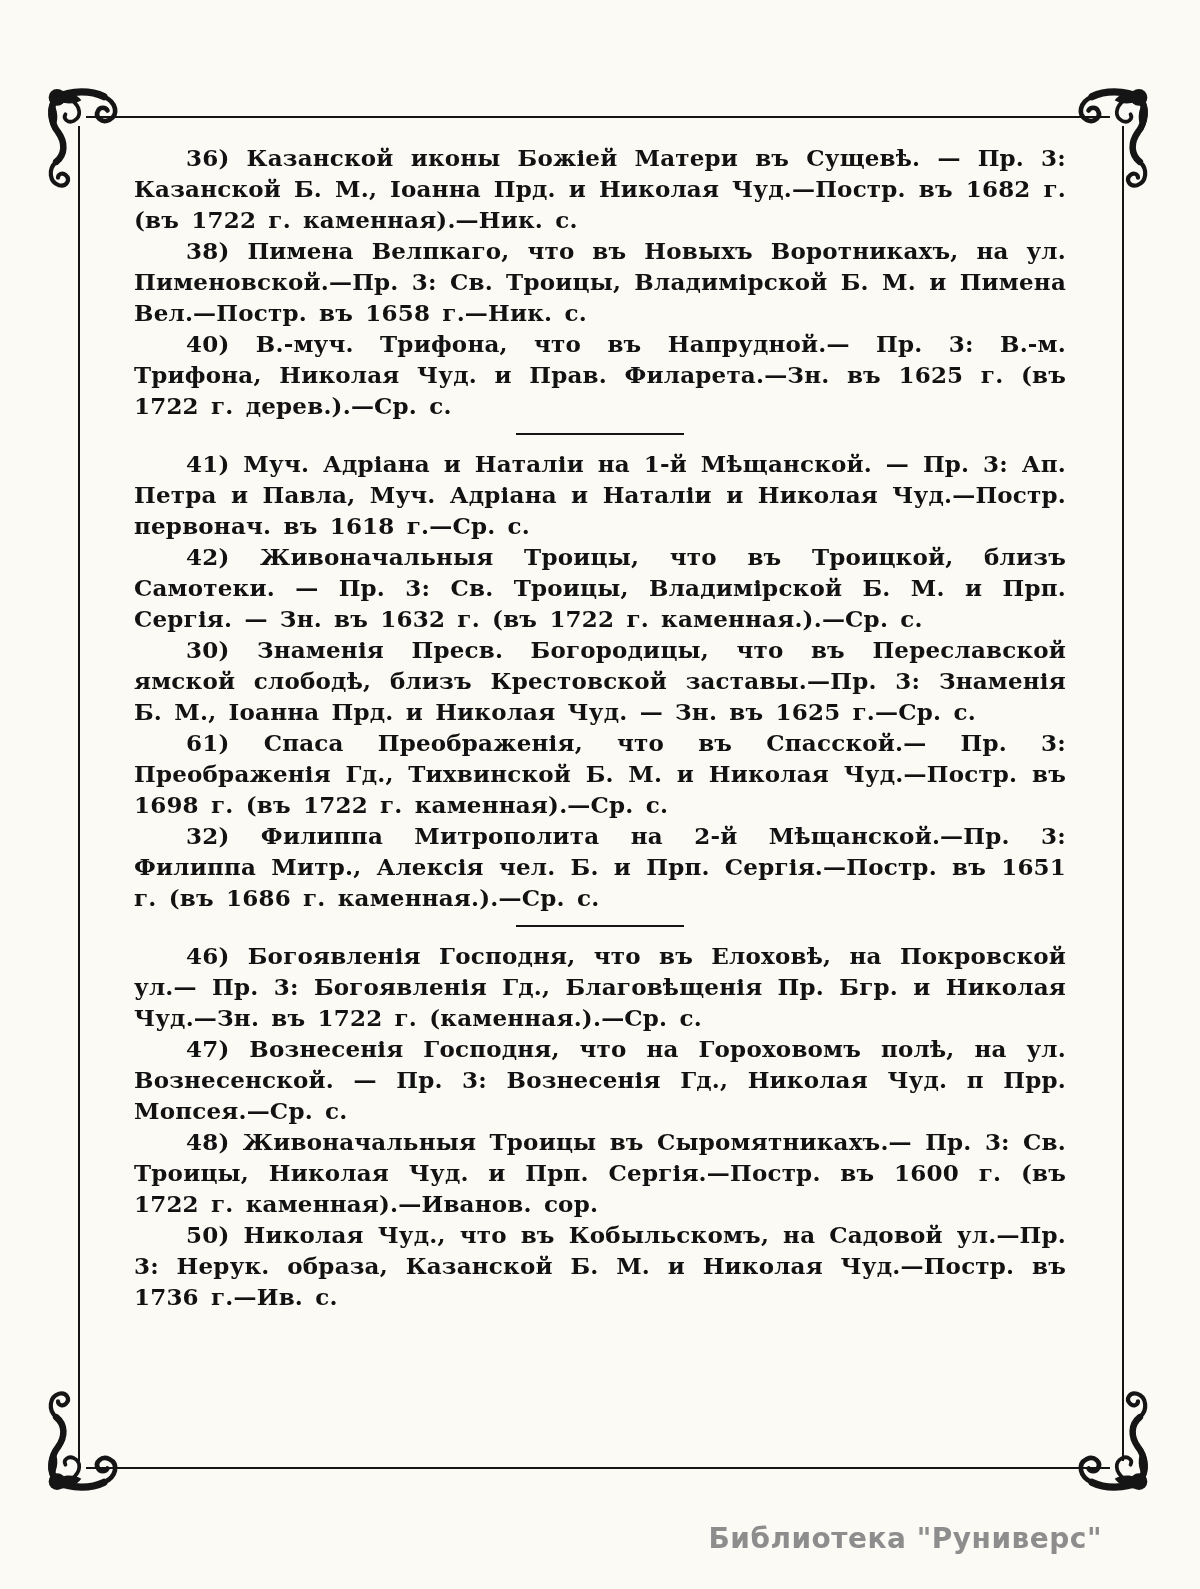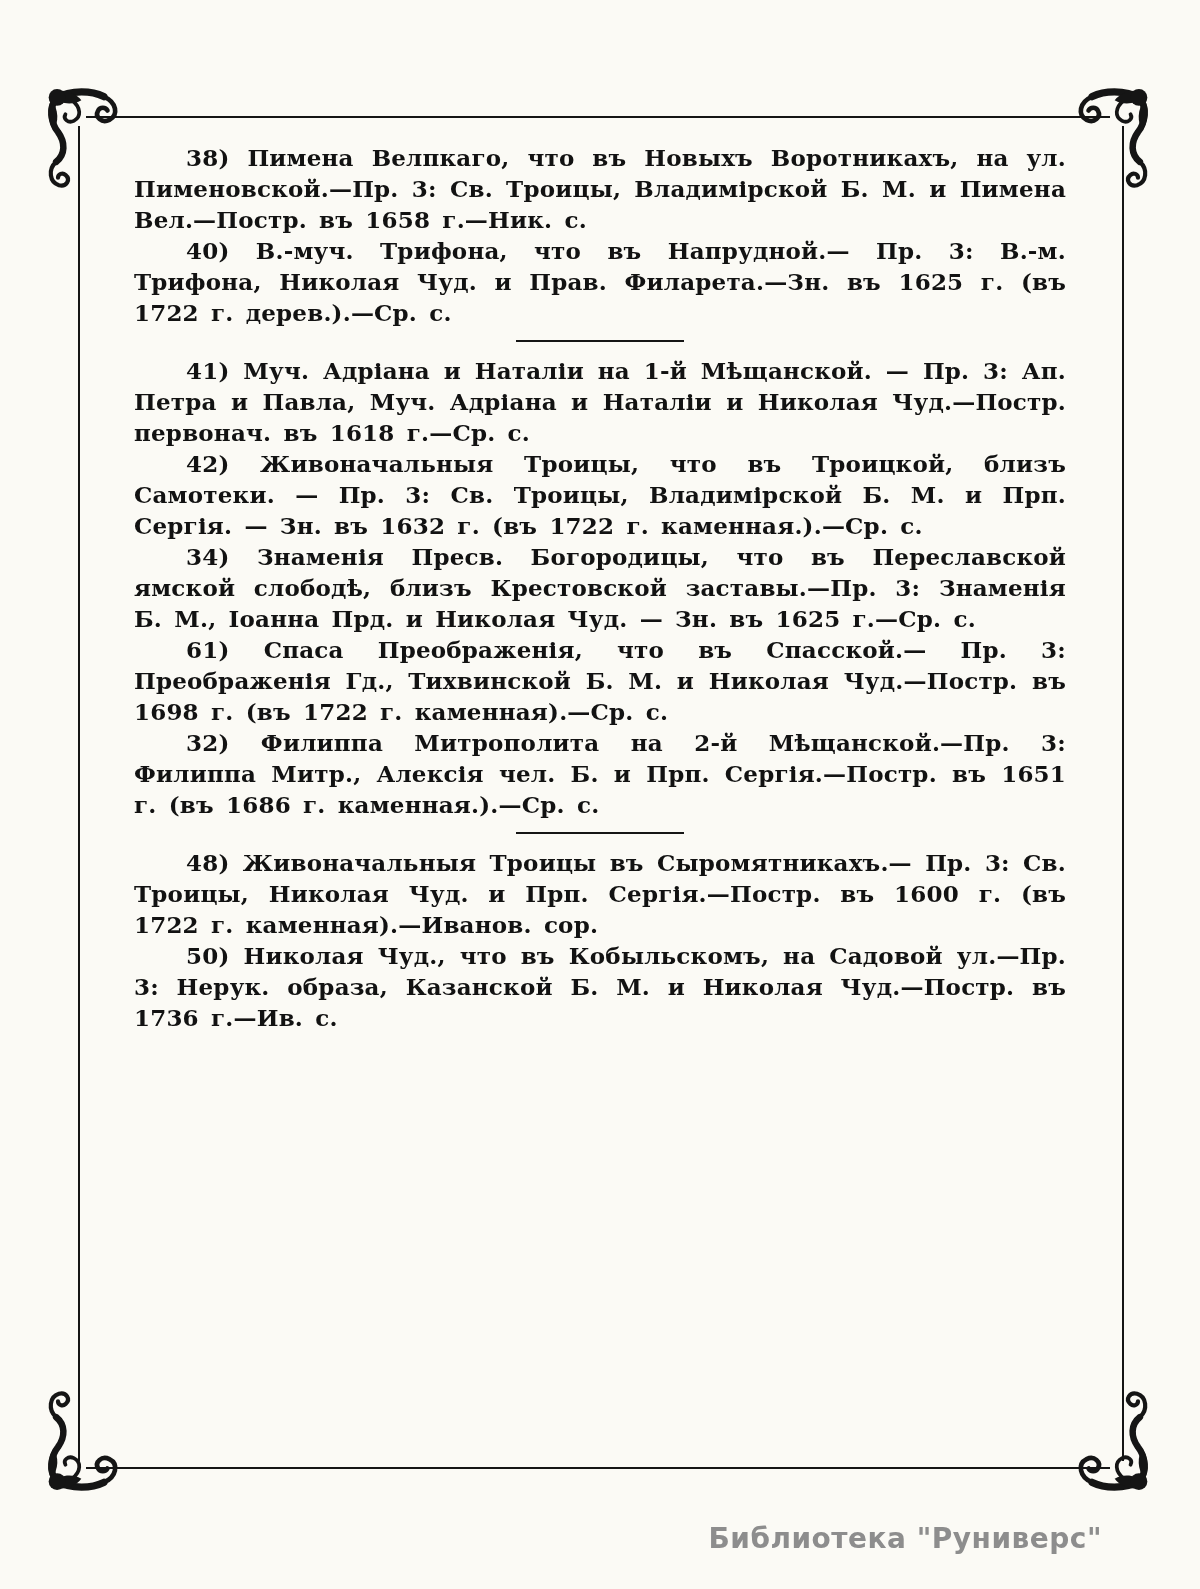--- a/index.html
+++ b/index.html
@@ -108,37 +108,40 @@
   <svg class="ornament orn-bl" viewBox="0 0 90 130">
       <use href="#corner-flourish-def"></use>
     </svg>
   <svg class="ornament orn-br" viewBox="0 0 90 130">
       <use href="#corner-flourish-def"></use>
     </svg>
 
   <main class="text-block">
 
     <section>
+      <p class="entry">36) Казанской иконы Божіей Матери въ Сущевѣ. — Пр. 3: Казанской Б. М., Іоанна Прд. и Николая Чуд.—Постр. въ 1682 г. (въ 1722 г. каменная).—Ник. с.</p>
       <p class="entry">38) Пимена Велпкаго, что въ Новыхъ Воротникахъ, на ул. Пименовской.—Пр. 3: Св. Троицы, Владимірской Б. М. и Пимена Вел.—Постр. въ 1658 г.—Ник. с.</p>
       <p class="entry">40) В.-муч. Трифона, что въ Напрудной.— Пр. 3: В.-м. Трифона, Николая Чуд. и Прав. Филарета.—Зн. въ 1625 г. (въ 1722 г. дерев.).—Ср. с.</p>
     </section>
 
     <hr class="divider">
 
     <section>
       <p class="entry">41) Муч. Адріана и Наталіи на 1-й Мѣщанской. — Пр. 3: Ап. Петра и Павла, Муч. Адріана и Наталіи и Николая Чуд.—Постр. первонач. въ 1618 г.—Ср. с.</p>
       <p class="entry">42) Живоначальныя Троицы, что въ Троицкой, близъ Самотеки. — Пр. 3: Св. Троицы, Владимірской Б. М. и Прп. Сергія. — Зн. въ 1632 г. (въ 1722 г. каменная.).—Ср. с.</p>
-      <p class="entry">34) Знаменія Пресв. Богородицы, что въ Переславской ямской слободѣ, близъ Крестовской заставы.—Пр. 3: Знаменія Б. М., Іоанна Прд. и Николая Чуд. — Зн. въ 1625 г.—Ср. с.</p>
+      <p class="entry">30) Знаменія Пресв. Богородицы, что въ Переславской ямской слободѣ, близъ Крестовской заставы.—Пр. 3: Знаменія Б. М., Іоанна Прд. и Николая Чуд. — Зн. въ 1625 г.—Ср. с.</p>
       <p class="entry">61) Спаса Преображенія, что въ Спасской.— Пр. 3: Преображенія Гд., Тихвинской Б. М. и Николая Чуд.—Постр. въ 1698 г. (въ 1722 г. каменная).—Ср. с.</p>
       <p class="entry">32) Филиппа Митрополита на 2-й Мѣщанской.—Пр. 3: Филиппа Митр., Алексія чел. Б. и Прп. Сергія.—Постр. въ 1651 г. (въ 1686 г. каменная.).—Ср. с.</p>
     </section>
 
     <hr class="divider">
 
     <section>
+      <p class="entry">46) Богоявленія Господня, что въ Елоховѣ, на Покровской ул.— Пр. 3: Богоявленія Гд., Благовѣщенія Пр. Бгр. и Николая Чуд.—Зн. въ 1722 г. (каменная.).—Ср. с.</p>
+      <p class="entry">47) Вознесенія Господня, что на Гороховомъ полѣ, на ул. Вознесенской. — Пр. 3: Вознесенія Гд., Николая Чуд. п Прр. Мопсея.—Ср. с.</p>
       <p class="entry">48) Живоначальныя Троицы въ Сыромятникахъ.— Пр. 3: Св. Троицы, Николая Чуд. и Прп. Сергія.—Постр. въ 1600 г. (въ 1722 г. каменная).—Иванов. сор.</p>
       <p class="entry">50) Николая Чуд., что въ Кобыльскомъ, на Садовой ул.—Пр. 3: Нерук. образа, Казанской Б. М. и Николая Чуд.—Постр. въ 1736 г.—Ив. с.</p>
 
     </section>
 
   </main>
 
   <div class="watermark">Библиотека "Руниверс"</div>
 
 </div>

